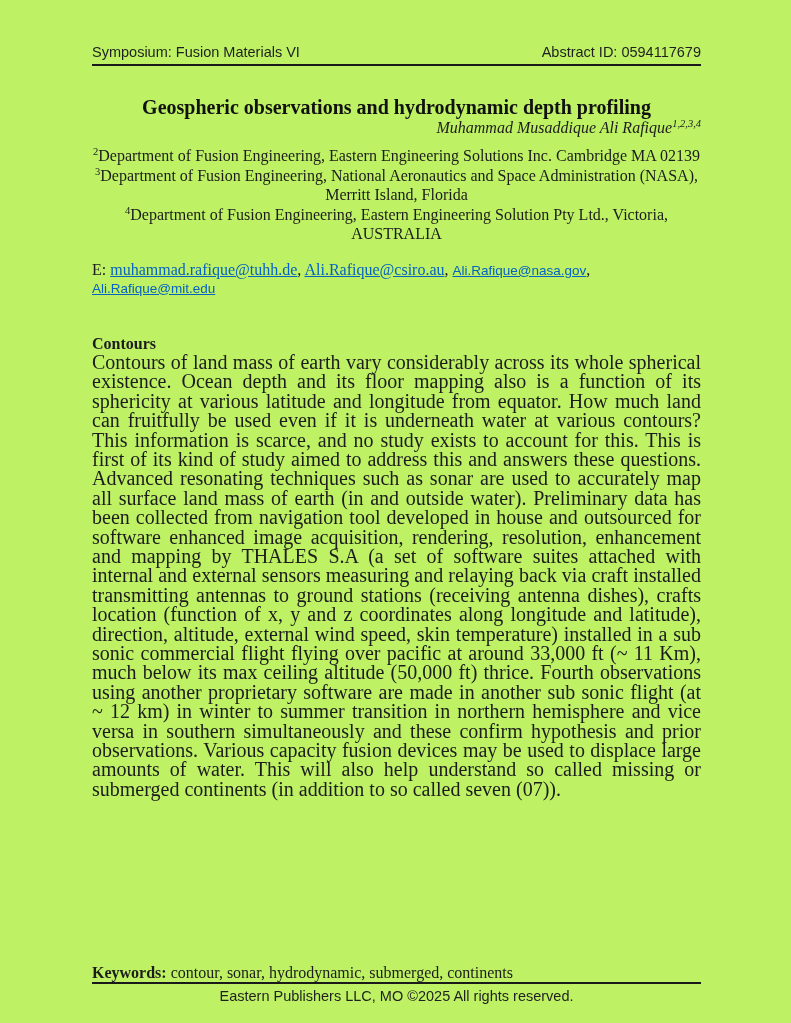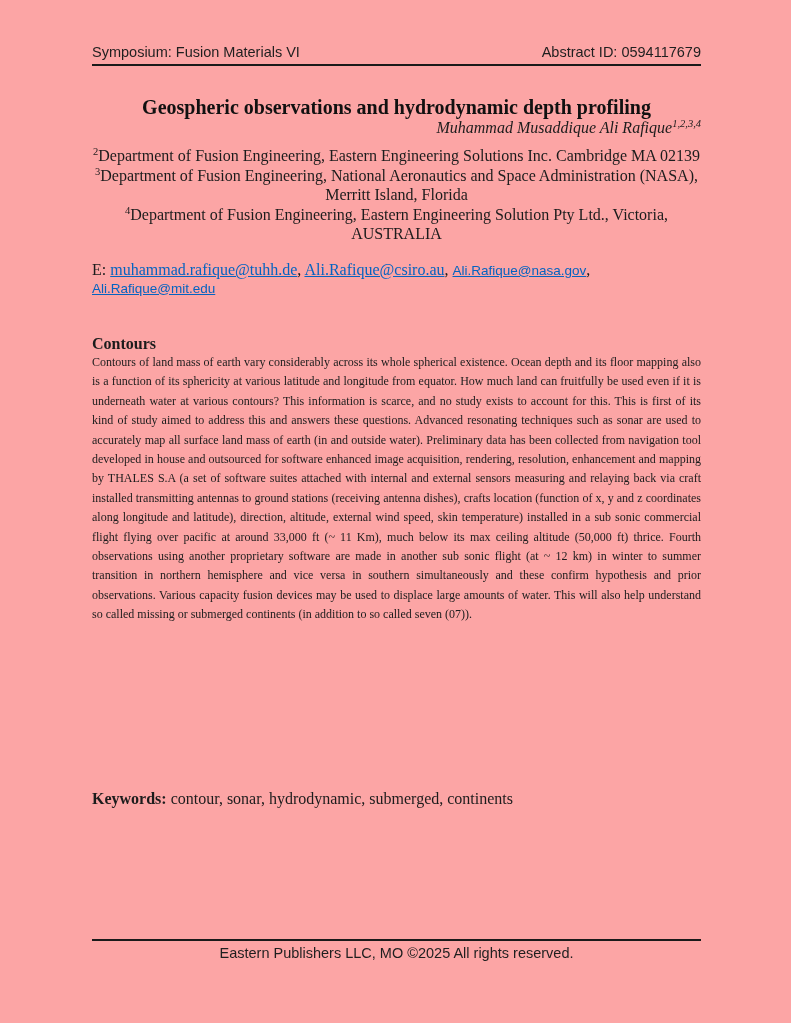--- a/index.html
+++ b/index.html
@@ -4,21 +4,21 @@
 <style>
   html, body { margin: 0; padding: 0; background: #ffffff; }
   body { width: 791px; height: 1023px; }
   .page {
     box-sizing: border-box;
     width: 791px; height: 1023px;
     padding: 44px 90px 62px 92px;
     display: flex; flex-direction: column;
     font-family: "Liberation Serif", serif;
     color: #1c1c1c;
-    background: #fca5a5;
+    background: #bef264;
   }
   .header-row {
     display: flex; justify-content: space-between; align-items: baseline;
     font-family: "Liberation Sans", sans-serif;
     font-size: 14.5px; color: #1f1f1f;
   }
   .header-rule { border-bottom: 2px solid #1a1a1a; margin-top: 4px; }
   .paper-title {
     margin-top: 30px;
     text-align: center;
@@ -28,21 +28,21 @@
   .sup { font-size: 10.5px; vertical-align: super; line-height: 0; }
   .affiliations { margin-top: 9px; text-align: center; font-size: 16px; line-height: 19.5px; }
   .affiliation-item { }
   .email-line { margin-top: 17px; font-size: 16px; }
   .email-line a { color: #0563c1; text-decoration: underline; }
   a.email-serif { font-family: "Liberation Serif", serif; font-size: 16px; }
   a.email-sans  { font-family: "Liberation Sans", sans-serif; font-size: 13.5px; }
   .sep { color: #1c1c1c; }
   .abstract-heading { margin-top: 37px; font-size: 16px; font-weight: bold; line-height: 19.4px; }
   .abstract-body {
-    font-size: 12px; line-height: 19.4px;
+    font-size: 20px; line-height: 19.4px;
     text-align: justify;
     margin: 0;
   }
   .keywords-line { margin-top: 165px; font-size: 16px; }
   .keywords-label { font-weight: bold; }
   .footer {
     margin-top: auto;
     border-top: 2px solid #1a1a1a;
     padding-top: 4px;
     text-align: center;

